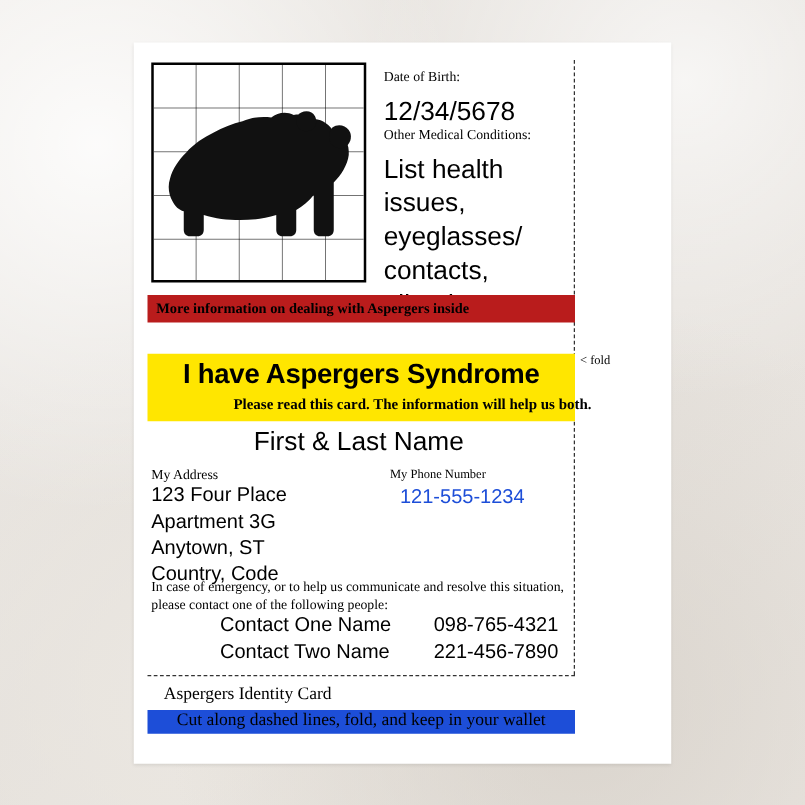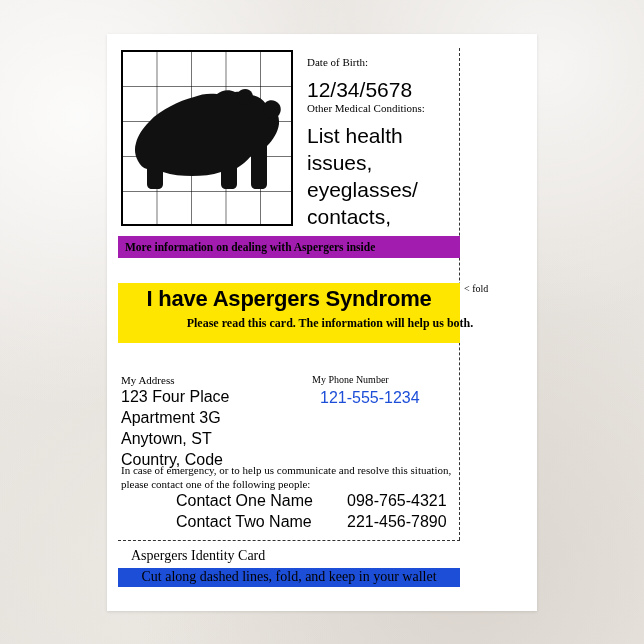--- a/index.html
+++ b/index.html
@@ -126,21 +126,21 @@
     width: 150px;
   }
 
   
   .yellow-strip {
     position: absolute;
     left: 11px;
     top: 202px;
     width: 342px;
     height: 22px;
-    background: #a21caf;
+    background: #b91c1c;
     display: flex;
     align-items: center;
   }
   .yellow-strip span {
     font-family: "Liberation Serif", serif;
     font-weight: bold;
     font-size: 11.5px;
     color: #000;
     padding-left: 7px;
   }
@@ -154,21 +154,21 @@
     font-size: 12.5px;
     color: #000;
   }
 
   
   .banner {
     position: absolute;
     left: 11px;
     top: 249px;
     width: 342px;
-    height: 60px;
+    height: 54px;
     background: #ffe600;
   }
   .banner-title {
     position: absolute;
     left: 0; top: 3px;
     width: 342px;
     text-align: center;
     font-family: "Liberation Sans", sans-serif;
     font-weight: bold;
     font-size: 22px;
@@ -324,20 +324,21 @@
     <div class="yellow-strip">
       <span>More information on dealing with Aspergers inside</span>
     </div>
 
 
     <div class="banner">
       <div class="banner-title">I have Aspergers Syndrome</div>
       <div class="banner-sub">Please read this card. The information will help us both.</div>
     </div>
 
+    <div class="person-name">First &amp; Last Name</div>
 
     <div class="addr-label">My Address</div>
     <div class="addr-lines">
       <div>123 Four Place</div>
       <div>Apartment 3G</div>
       <div>Anytown, ST</div>
       <div>Country, Code</div>
     </div>
 
     <div class="phone-label">My Phone Number</div>

